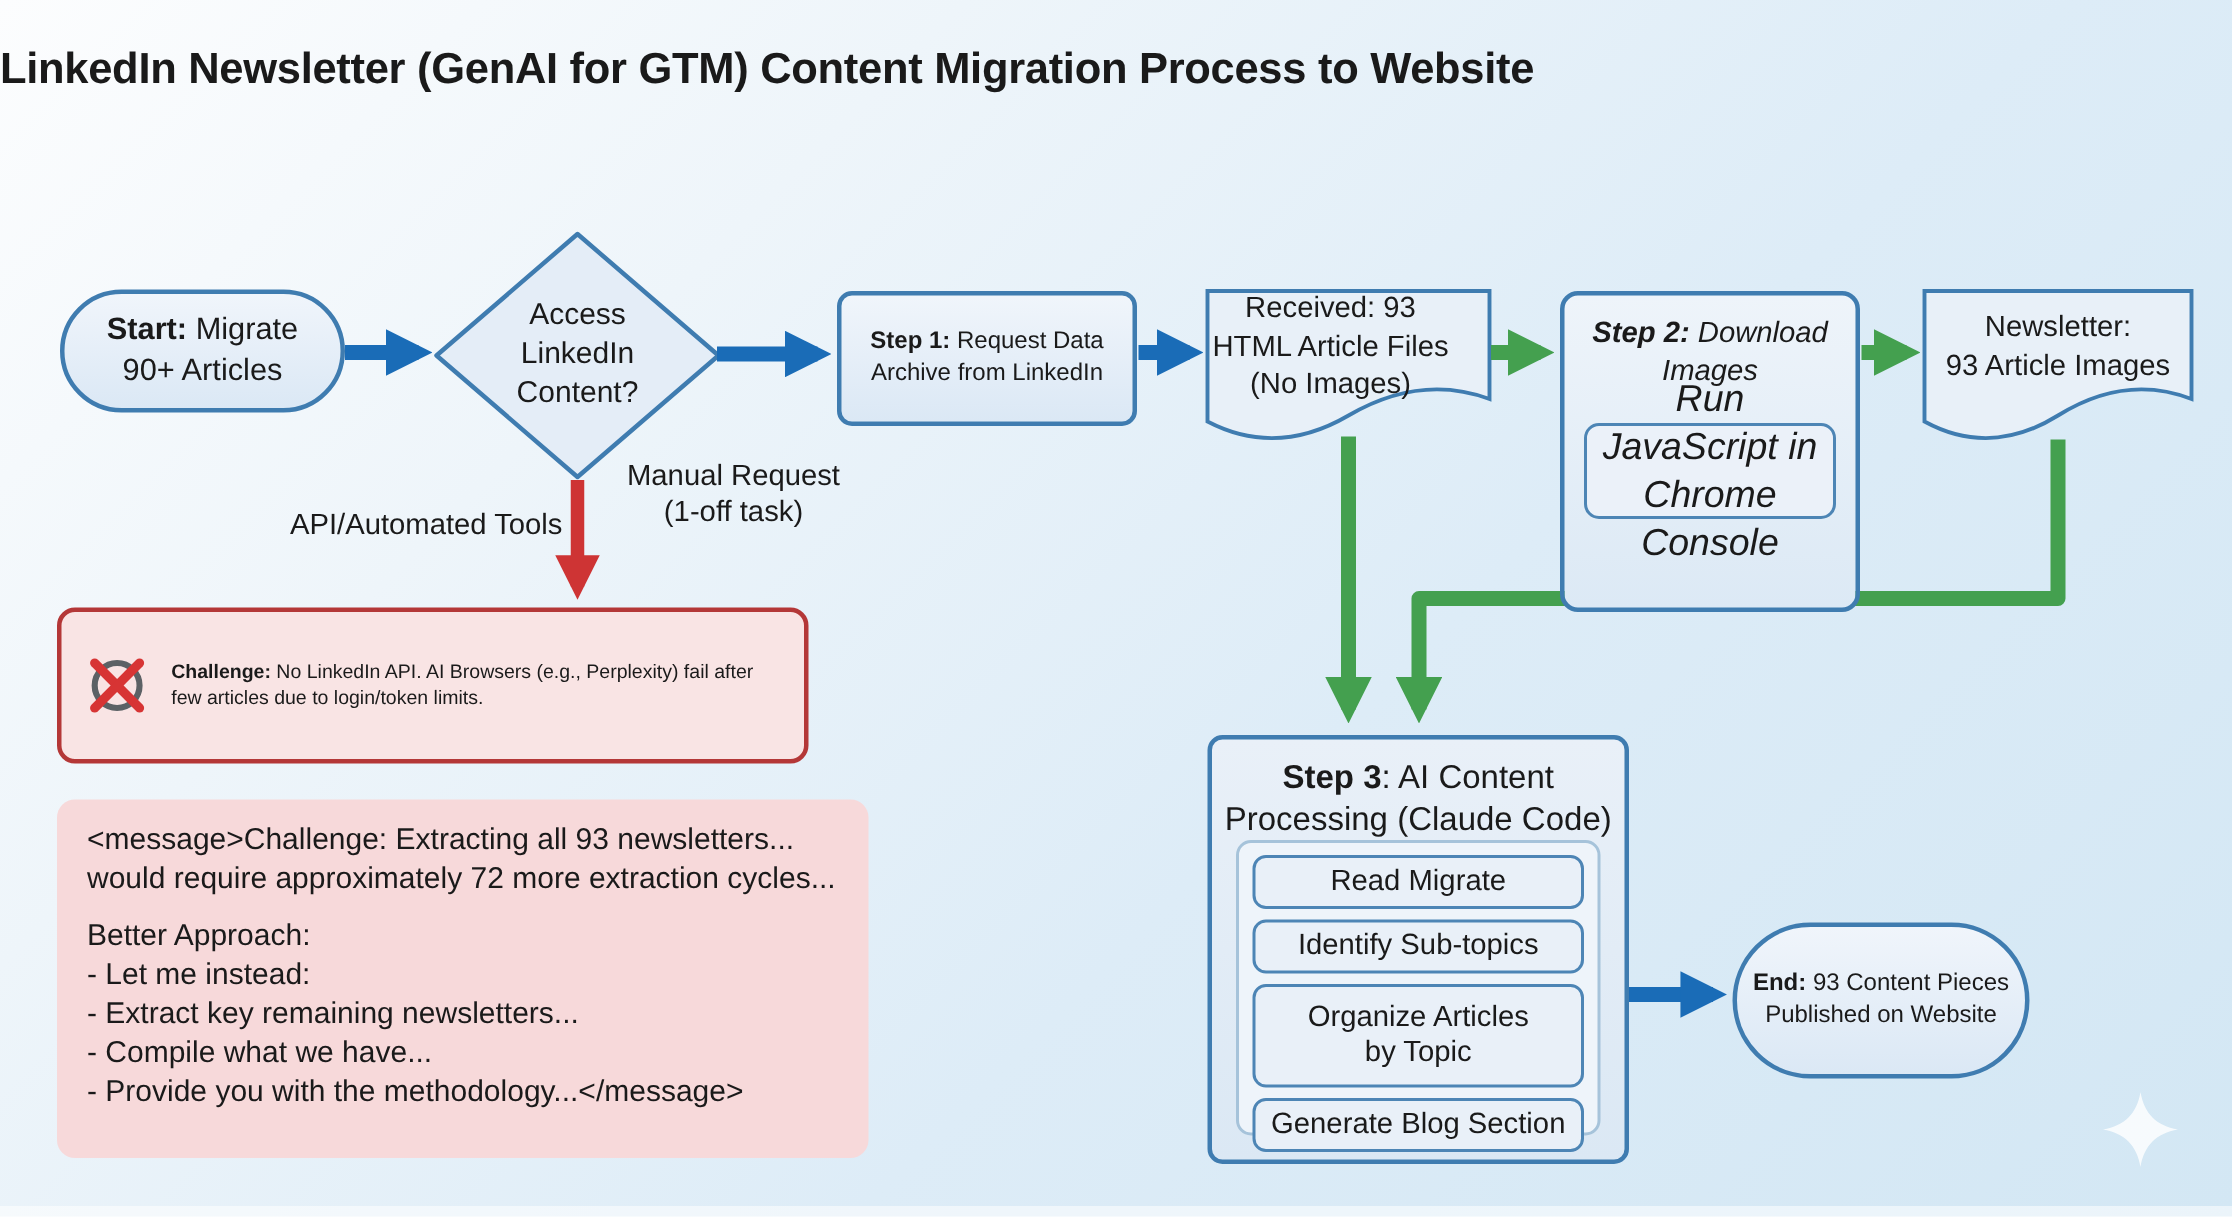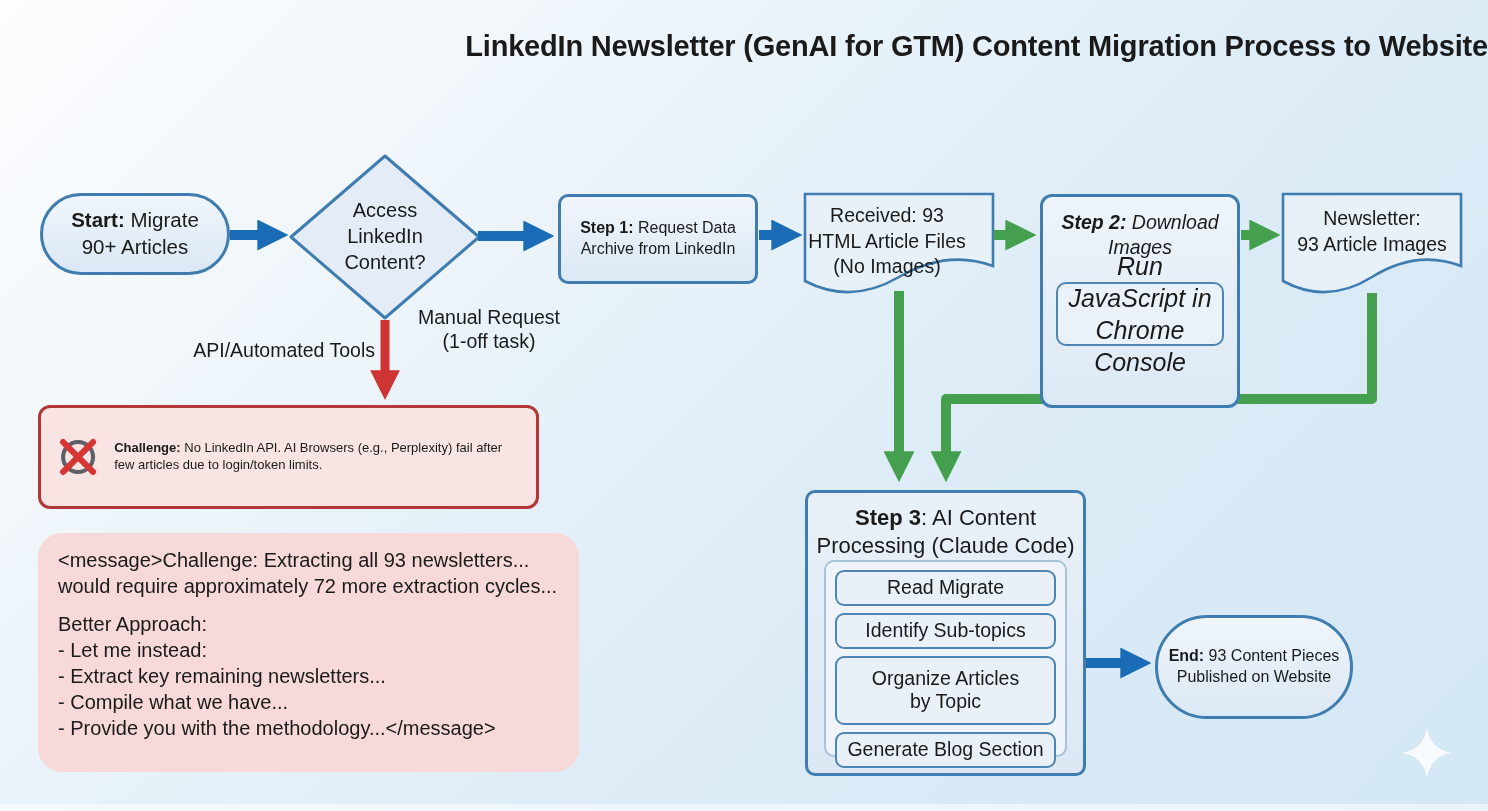--- a/index.html
+++ b/index.html
@@ -1,46 +1,46 @@
 <!DOCTYPE html>
 <html><head>
 <meta charset="utf-8">
 <style>
   html,body{margin:0;padding:0;background:#ffffff;font-family:"Liberation Sans",sans-serif;}
   .canvas{position:relative;width:1488px;height:811px;overflow:hidden;
     background:linear-gradient(135deg,#fcfdfe 0%,#eef5fa 28%,#ddecf7 60%,#d3e7f4 100%);
     color:#1a1a1a;}
   .bottom-strip{position:absolute;left:0;bottom:0;width:100%;height:7px;background:rgba(255,255,255,.55);}
-  .title{position:absolute;left:0;top:30px;width:100%;text-align:right;font-size:29px;font-weight:700;letter-spacing:-.2px;}
+  .title{position:absolute;left:0;top:30px;width:100%;text-align:left;font-size:29px;font-weight:700;letter-spacing:-.2px;}
   .overlay{position:absolute;left:0;top:0;width:1488px;height:811px;z-index:1;}
   .node{position:absolute;z-index:2;display:flex;align-items:center;justify-content:flex-end;
     text-align:center;line-height:1.3;border:3px solid #3f7cb0;
     background:linear-gradient(180deg,#f0f5fb,#dbe8f5);box-sizing:border-box;}
   .stadium{border-radius:60px;}
   b{font-weight:700;}
   
   .start{left:40px;top:193px;width:190px;height:82px;font-size:20.5px;padding:0 10px;}
   .decision-label{position:absolute;z-index:2;left:320px;top:186px;width:130px;height:100px;
     display:flex;align-items:center;justify-content:center;text-align:center;font-size:20px;line-height:1.3;}
   .step1{left:558px;top:194px;width:200px;height:90px;border-radius:10px;font-size:16px;padding:0 5px;}
   .doc-label{position:absolute;z-index:2;text-align:center;font-size:19.5px;line-height:1.32;}
-  .received-label{left:808px;top:203px;width:158px;}
+  .received-label{left:808px;top:193px;width:158px;}
   .downloaded-label{left:1286px;top:206px;width:172px;}
   .step2{position:absolute;z-index:2;left:1040px;top:194px;width:200px;height:214px;border:3px solid #3f7cb0;
     border-radius:12px;background:linear-gradient(180deg,#eef4fa,#dce9f5);box-sizing:border-box;text-align:center;font-style:italic;}
   .step2-title{padding-top:13px;font-size:19.5px;line-height:1.28;}
   .subprocess{margin:22px 13px 0;height:64px;border:2.5px solid #4d85b5;border-radius:10px;background:#ebf1f9;
     display:flex;align-items:center;justify-content:center;font-size:25px;line-height:1.28;box-sizing:border-box;}
   .edge-label{position:absolute;z-index:2;font-size:19.5px;line-height:24px;}
   .api-label{left:185px;top:338px;width:190px;text-align:right;}
   .manual-label{left:405px;top:305px;width:168px;text-align:center;}
   .challenge{position:absolute;z-index:2;left:38px;top:405px;width:501px;height:104px;border:3px solid #b43737;
     border-radius:12px;background:#f9e4e4;box-sizing:border-box;display:flex;align-items:center;gap:15px;padding:0 14px 0 16px;}
   .challenge-text{font-size:13px;line-height:1.3;}
-  .message{position:absolute;z-index:2;left:38px;top:533px;width:541px;height:239px;border-radius:24px;
+  .message{position:absolute;z-index:2;left:38px;top:533px;width:541px;height:239px;border-radius:12px;
     background:#f7d9da;box-sizing:border-box;padding:14px 18px 0 20px;font-size:20px;line-height:1.3;}
   .message .para1{margin-bottom:12px;}
   .step3{position:absolute;z-index:2;left:805px;top:490px;width:281px;height:286px;border:3px solid #3f7cb0;
     border-radius:10px;background:linear-gradient(180deg,#e9f0f8,#dbe8f4);box-sizing:border-box;text-align:center;}
   .step3-title{padding-top:11px;font-size:22px;line-height:1.26;}
   .step3-inner{position:absolute;left:16px;right:16px;top:67px;bottom:16px;border:2px solid #a6c3da;border-radius:10px;
     background:#eef4fa;box-sizing:border-box;display:flex;flex-direction:column;gap:7px;padding:8px 9px;}
   .step3-item{border:2.5px solid #4d85b5;border-radius:9px;background:#e9f0f8;display:flex;align-items:center;
     justify-content:center;font-size:19.5px;line-height:1.22;padding:4px 6px;flex:0 0 auto;}
   .step3-item.tall{padding:9px 26px;}

